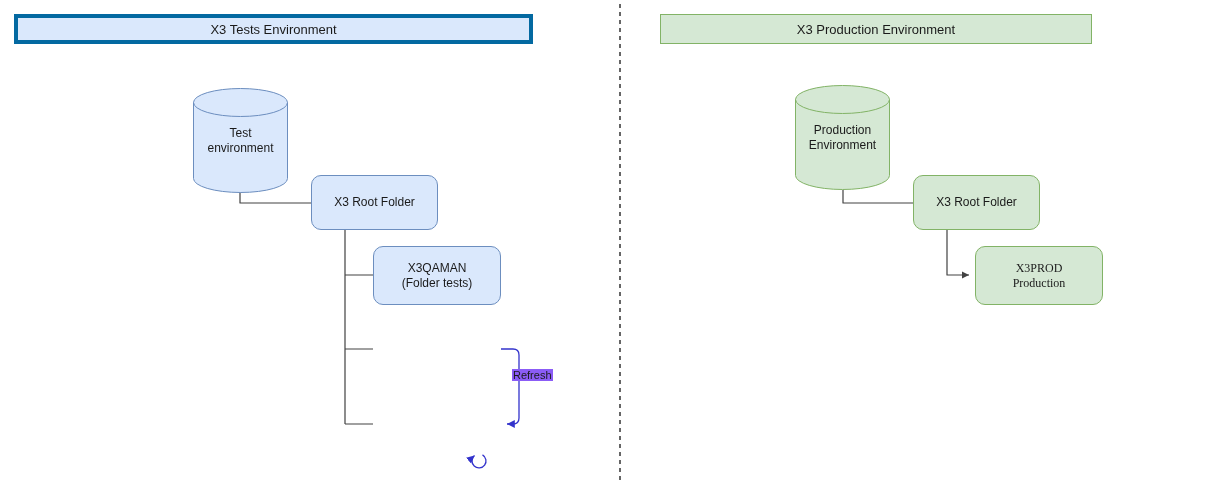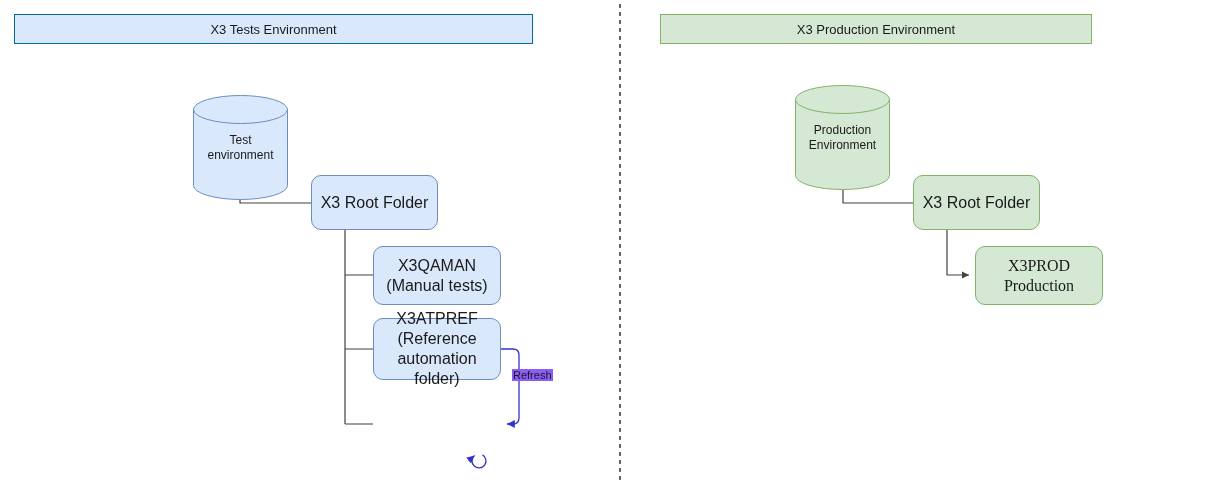--- a/index.html
+++ b/index.html
@@ -27,30 +27,30 @@
     position: absolute;
     z-index: 2;
     display: flex;
     align-items: center;
     justify-content: center;
     font-size: 13px;
     box-sizing: border-box;
     white-space: pre-line;
     text-align: center;
   }
-  .header.blue  { background: #dae8fc; border: 1px solid #0369a1; }
+  .header.blue  { background: #dae8fc; border: 4px solid #0369a1; }
   .header.green { background: #d5e8d4; border: 1px solid #82b366; }
   .node {
     position: absolute;
     z-index: 2;
     display: flex;
     align-items: center;
     justify-content: center;
     border-radius: 10px;
-    font-size: 16px;
+    font-size: 12px;
     line-height: 1.25;
     text-align: center;
     box-sizing: border-box;
     white-space: pre-line;
   }
   .node.blue  { background: #dae8fc; border: 1px solid #6c8ebf; }
   .node.green { background: #d5e8d4; border: 1px solid #82b366; }
   .cylinder {
     position: absolute;
     z-index: 2;
@@ -101,43 +101,38 @@
 
     <path d="M843,190 V203 H913" stroke="#424242" stroke-width="1.2" fill="none" stroke-linejoin="round"></path>
 
     <path d="M947,230 V275 H969" stroke="#424242" stroke-width="1.2" fill="none" stroke-linejoin="round" marker-end="url(#arrow-black)"></path>
   </svg>
 
   <div class="header blue" style="left:14px; top:14px; width:519px; height:30px;">
     <span>X3 Tests Environment</span>
   </div>
 
-  <div class="cylinder" style="left:193px; top:95px; width:95px; height:105px;">
+  <div class="cylinder" style="left:193px; top:88px; width:95px; height:105px;">
     <svg width="95" height="105" viewBox="0 0 95 105">
       <path d="M0.5,14.5 A47,14 0 0 1 94.5,14.5 V90.5 A47,14 0 0 1 0.5,90.5 Z" fill="#dae8fc" stroke="#6c8ebf" stroke-width="1"></path>
       <path d="M0.5,14.5 A47,14 0 0 0 94.5,14.5" fill="none" stroke="#6c8ebf" stroke-width="1"></path>
     </svg>
     <div class="cyl-label">Test
 environment</div>
   </div>
 
   <div class="node blue" style="left:311px; top:175px; width:127px; height:55px;">
     <span>X3 Root Folder</span>
   </div>
 
   <div class="node blue" style="left:373px; top:246px; width:128px; height:59px;">
     <span>X3QAMAN
-(Manual tests)</span>
+(Folder tests)</span>
   </div>
 
-  <div class="node blue" style="left:373px; top:318px; width:128px; height:62px;">
-    <span>X3ATPREF
-(Reference
-automation folder)</span>
-  </div>
 
 
   <div class="edge-label" style="left:512px; top:369px;">Refresh</div>
 
   <div class="header green" style="left:660px; top:14px; width:432px; height:30px;text-align:center;">
     <span>X3 Production Environment</span>
   </div>
 
   <div class="cylinder" style="left:795px; top:85px; width:95px; height:105px;">
     <svg width="95" height="105" viewBox="0 0 95 105">

